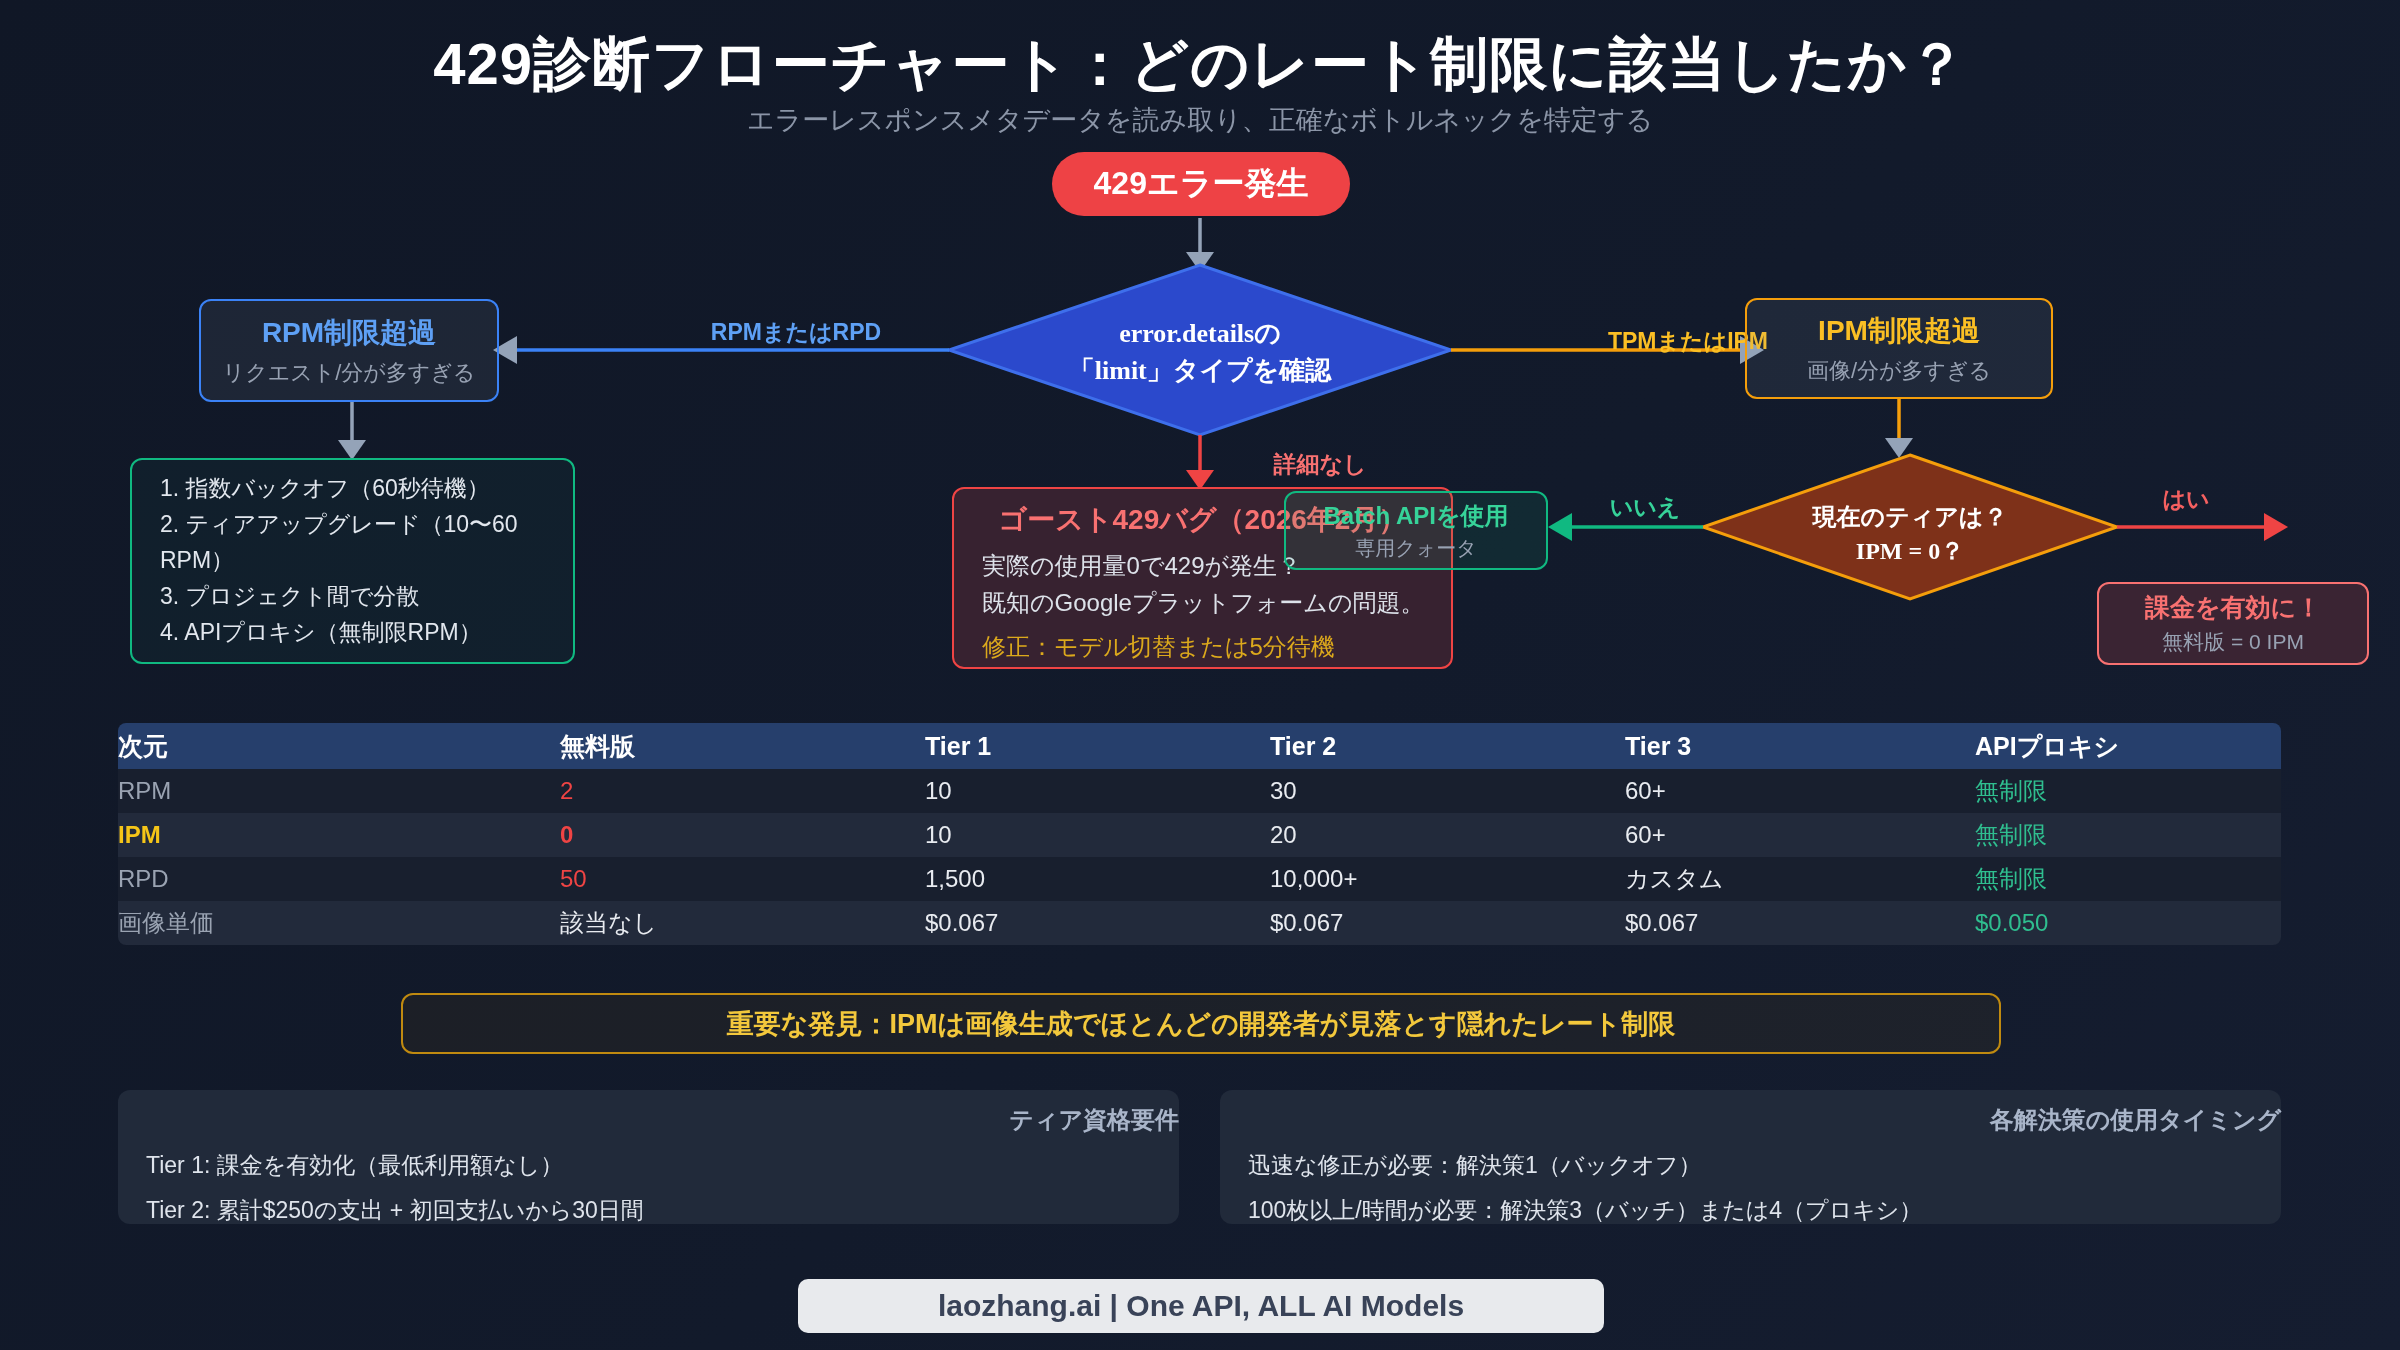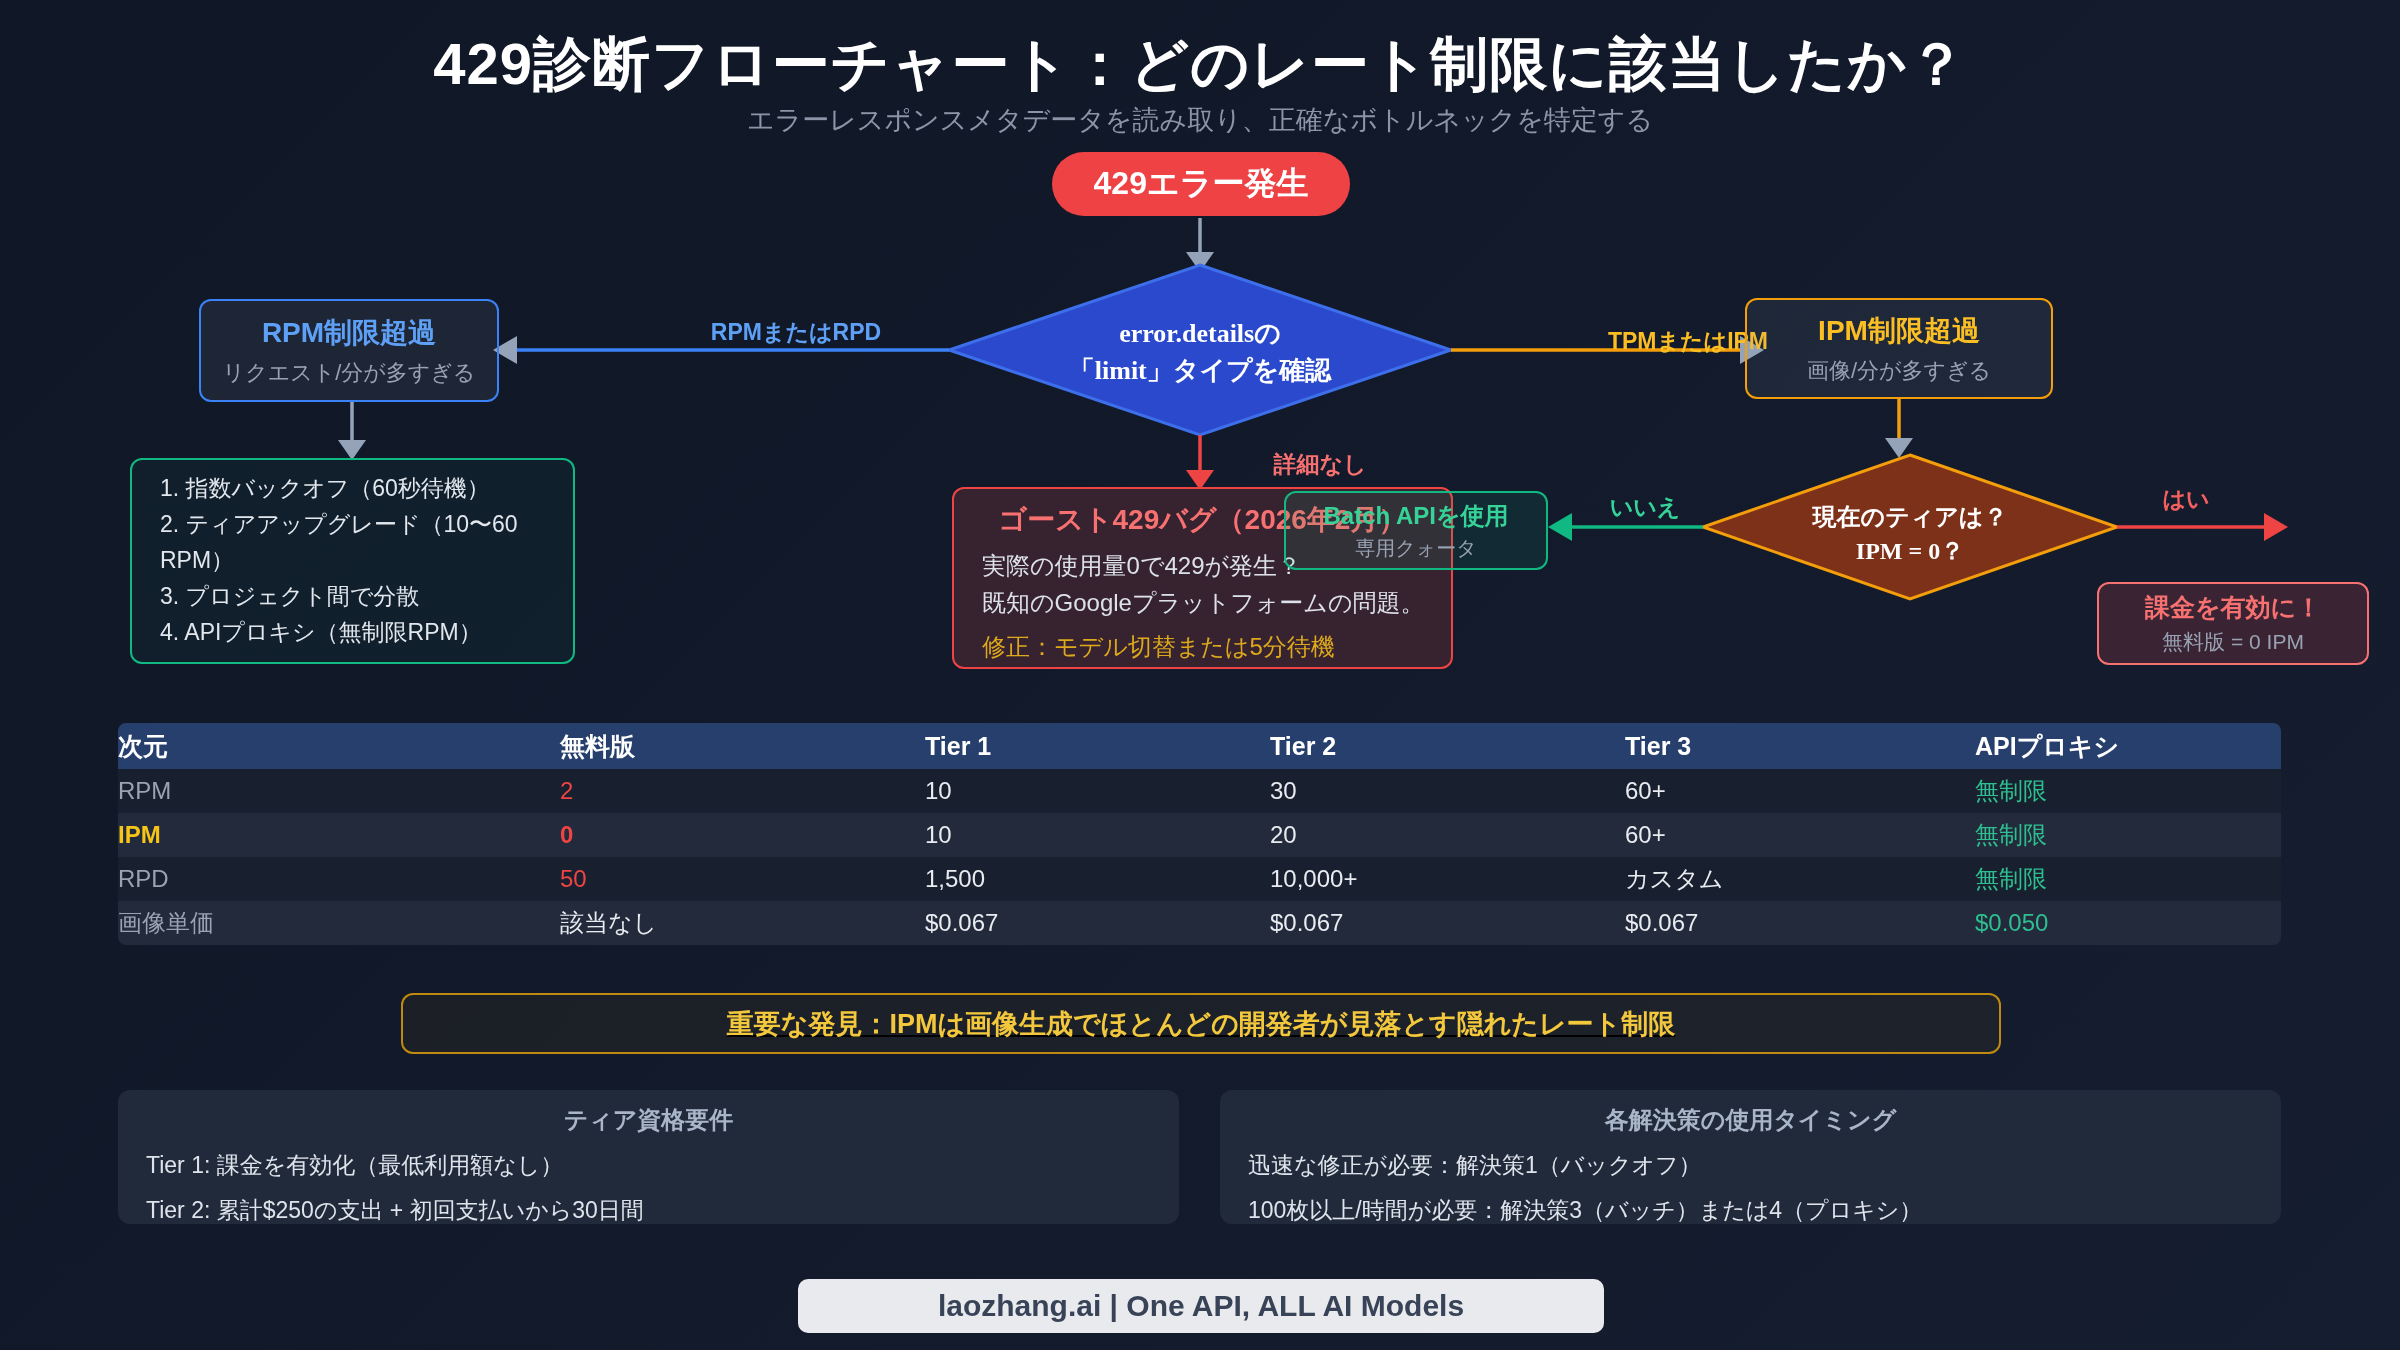--- a/index.html
+++ b/index.html
@@ -77,28 +77,28 @@
   .r-light{background:#222a3b;}
   .c-muted{color:#9aa3b2;}
   .c-white{color:#e8ebf0;}
   .c-red{color:#ef4444;}
   .c-red-b{color:#ef4444;font-weight:800;}
   .c-yellow-b{color:#f5c518;font-weight:800;}
   .c-green{color:#2fbe8f;}
 
   
   .callout{left:401px;top:993px;width:1600px;height:61px;border:2.5px solid #c08a10;border-radius:12px;
-    background:rgba(202,138,4,0.06);display:flex;align-items:center;justify-content:center;z-index:2;text-decoration:underline;}
+    background:rgba(202,138,4,0.06);display:flex;align-items:center;justify-content:center;z-index:2;}
   .callout span{color:#f3c83c;font-size:27px;font-weight:800;}
 
   
   .panel{top:1090px;width:1061px;height:134px;background:#212a3a;border-radius:12px;z-index:2;}
   .panel-left{left:118px;}
   .panel-right{left:1220px;}
-  .panel .pt{color:#a9b5c9;font-size:24px;font-weight:700;text-align:center;margin-top:14px;}
+  .panel .pt{color:#a9b5c9;font-size:24px;font-weight:700;text-align:right;margin-top:14px;}
   .panel .pl{color:#dfe4ec;font-size:23px;margin:14px 0 0 28px;text-align:left;}
 
   
   .footer-pill{left:798px;top:1279px;width:806px;height:54px;background:#e8eaed;border-radius:10px;
     display:flex;align-items:center;justify-content:center;z-index:2;}
   .footer-pill span{color:#394358;font-size:30px;font-weight:700;}
 </style>
 </head>
 <body>
 

